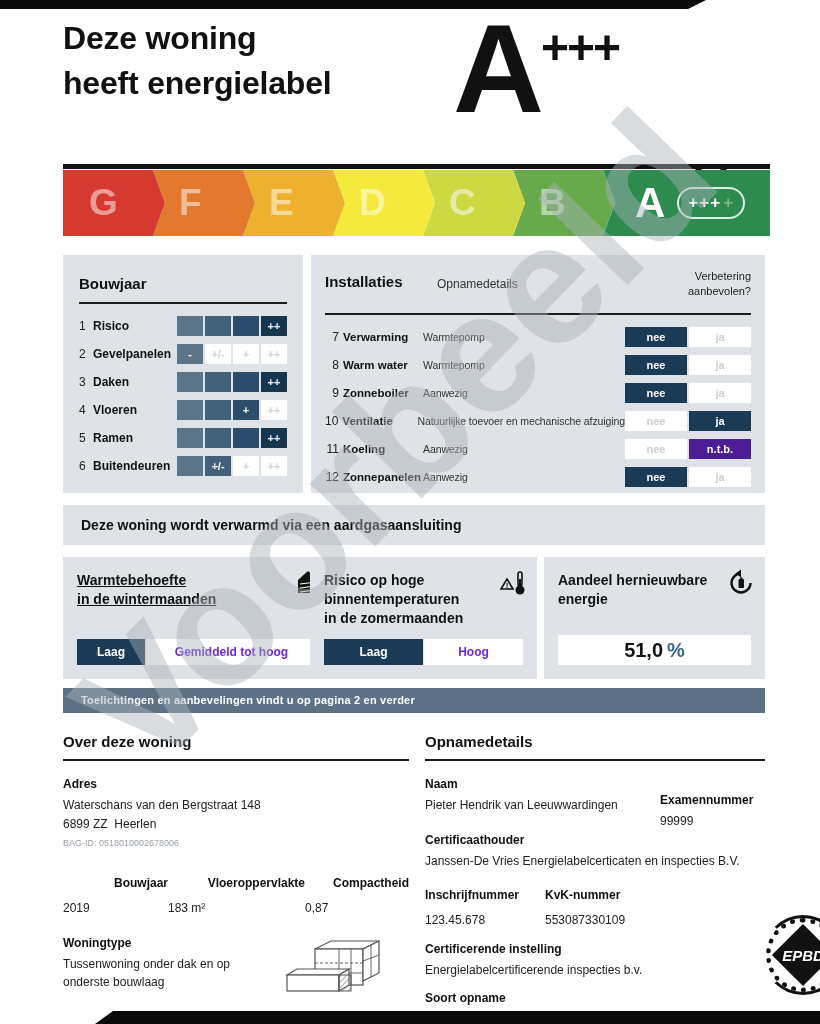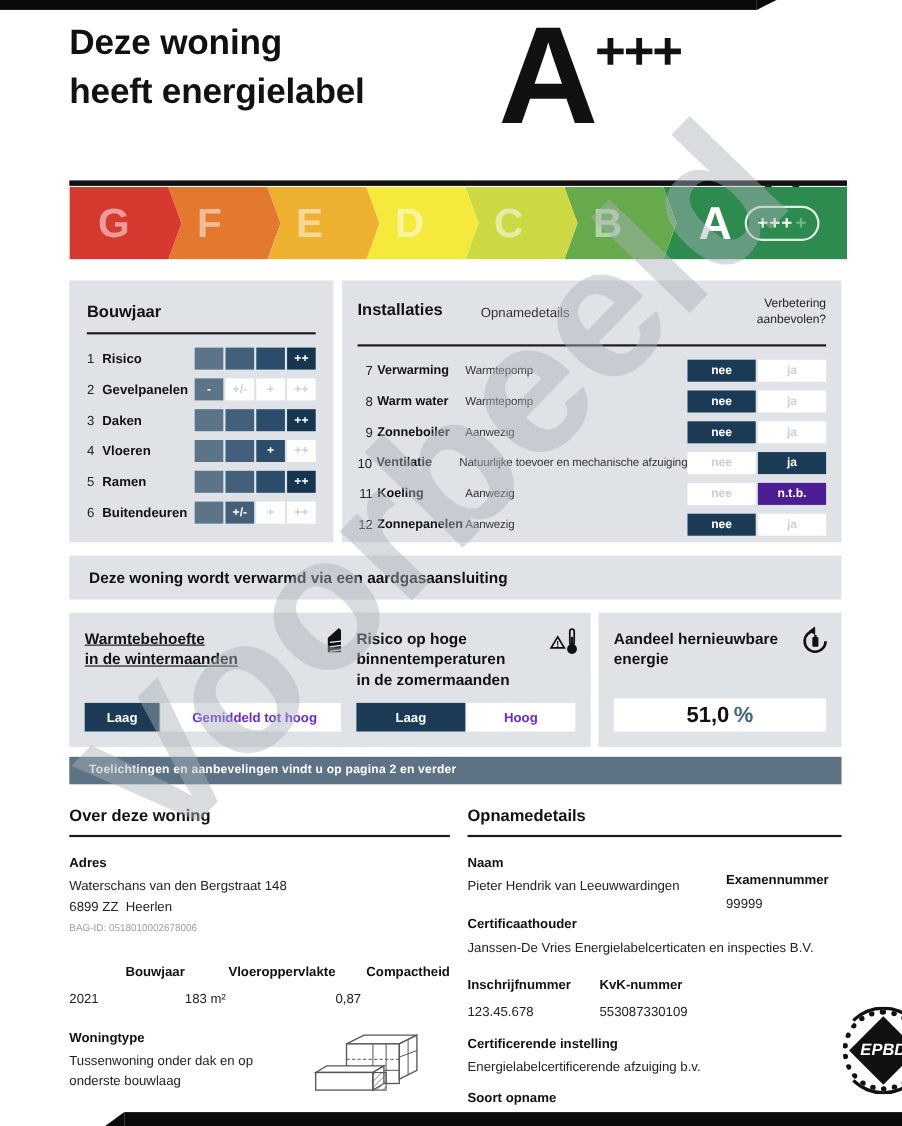--- a/index.html
+++ b/index.html
@@ -367,21 +367,21 @@
       <div class="f-label">Adres</div>
       <div class="f-value">
         <span class="prew">Waterschans van den Bergstraat 148</span><br>
         <span class="prew">6899 ZZ  Heerlen</span>
       </div>
       <div class="bag">BAG-ID: 0518010002678006</div>
 
       <div class="stats">
         <div class="st st1">
           <div class="f-label">Bouwjaar</div>
-          <div class="f-value">2021</div>
+          <div class="f-value">2019</div>
         </div>
         <div class="st st2">
           <div class="f-label">Vloeroppervlakte</div>
           <div class="f-value">183 m²</div>
         </div>
         <div class="st st3">
           <div class="f-label">Compactheid</div>
           <div class="f-value">0,87</div>
         </div>
       </div>
@@ -443,21 +443,21 @@
           <div class="f-label" style="margin-top:0;">Inschrijfnummer</div>
           <div class="f-value" style="margin-top:9px;">123.45.678</div>
         </div>
         <div class="kvk">
           <div class="f-label" style="margin-top:0;">KvK-nummer</div>
           <div class="f-value" style="margin-top:9px;">553087330109</div>
         </div>
       </div>
 
       <div class="f-label mt12">Certificerende instelling</div>
-      <div class="f-value">Energielabelcertificerende afzuiging b.v.</div>
+      <div class="f-value">Energielabelcertificerende inspecties b.v.</div>
 
       <div class="f-label mt12">Soort opname</div>
       <div class="f-value">Detailopname</div>
 
       <div class="epbd">
         <div class="ring"></div>
         <div class="ring2"></div>
         <div class="diamond"></div>
         <span class="etext">EPBD</span>
 

